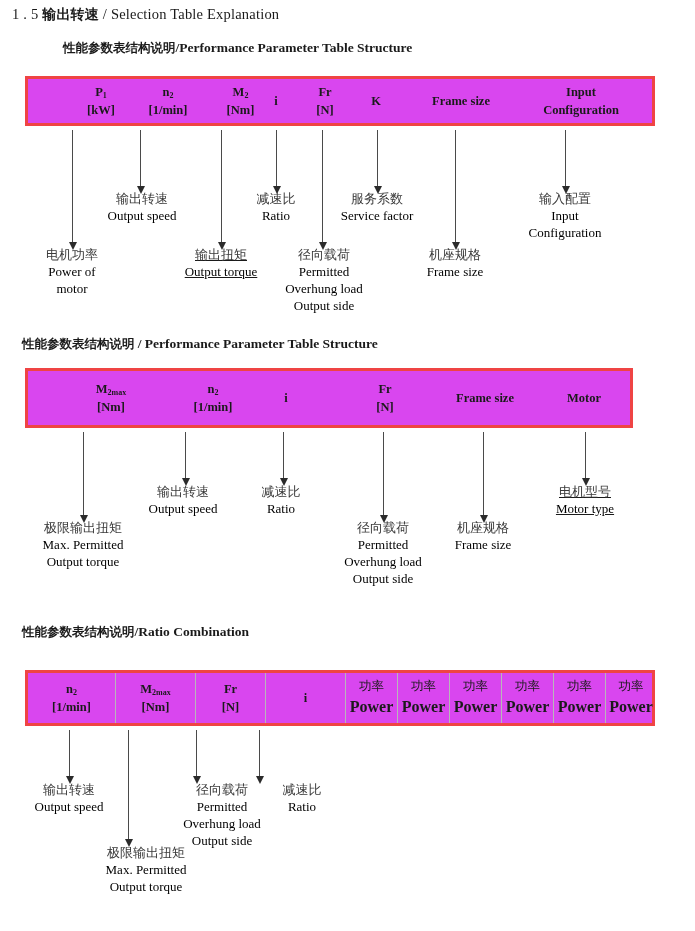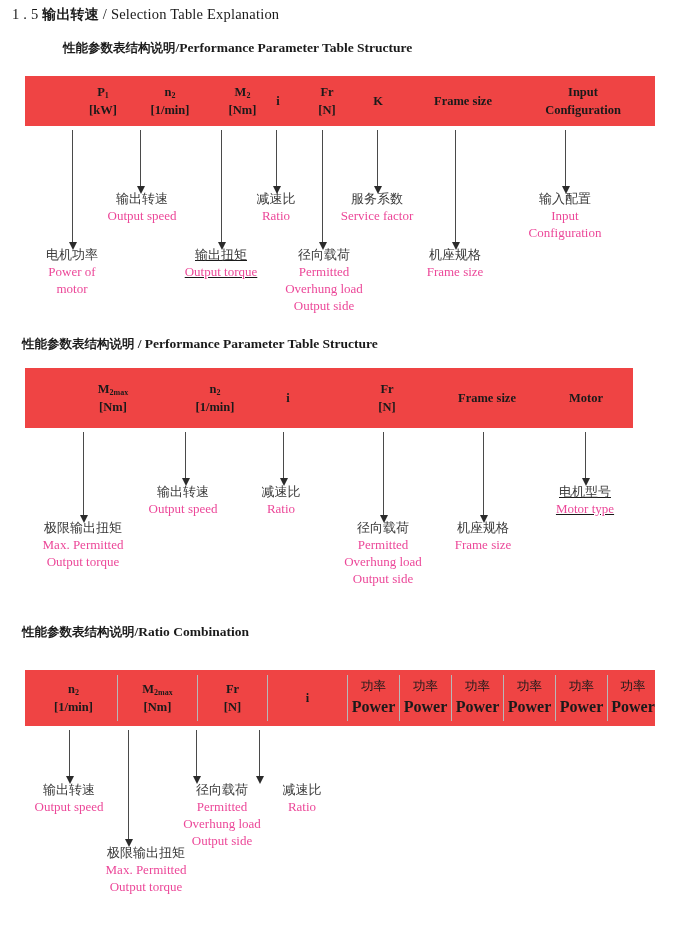--- a/index.html
+++ b/index.html
@@ -46,22 +46,22 @@
   }
   .sec-head .en {
     font-family: "Liberation Serif", serif;
     font-weight: bold;
     font-size: 13.5px;
   }
 
   
   .tbl {
     position: absolute;
-    background: #ef4444;
-    border: 5px solid #ef4444;
+    background: #d946ef;
+    border: 3px solid #ef4444;
     box-sizing: border-box;
   }
   .tbl .cell {
     position: absolute;
     top: 0;
     bottom: 0;
     display: flex;
     flex-direction: column;
     align-items: center;
     justify-content: center;
@@ -123,21 +123,21 @@
   .callout .cn {
     display: block;
     font-family: "DejaVu Sans", sans-serif;
     font-size: 13px;
     color: #3a3a3a;
   }
   .callout .en {
     display: block;
     font-family: "Liberation Serif", serif;
     font-size: 13px;
-    color: #ec4899;
+    color: #000000;
   }
 </style>
 </head>
 <body>
 
 <div class="doc-title">
   <span class="num">1 . 5</span>
   <span class="cn">输出转速</span>
   <span class="en">/</span>
   <span class="en">Selection Table Explanation</span>

